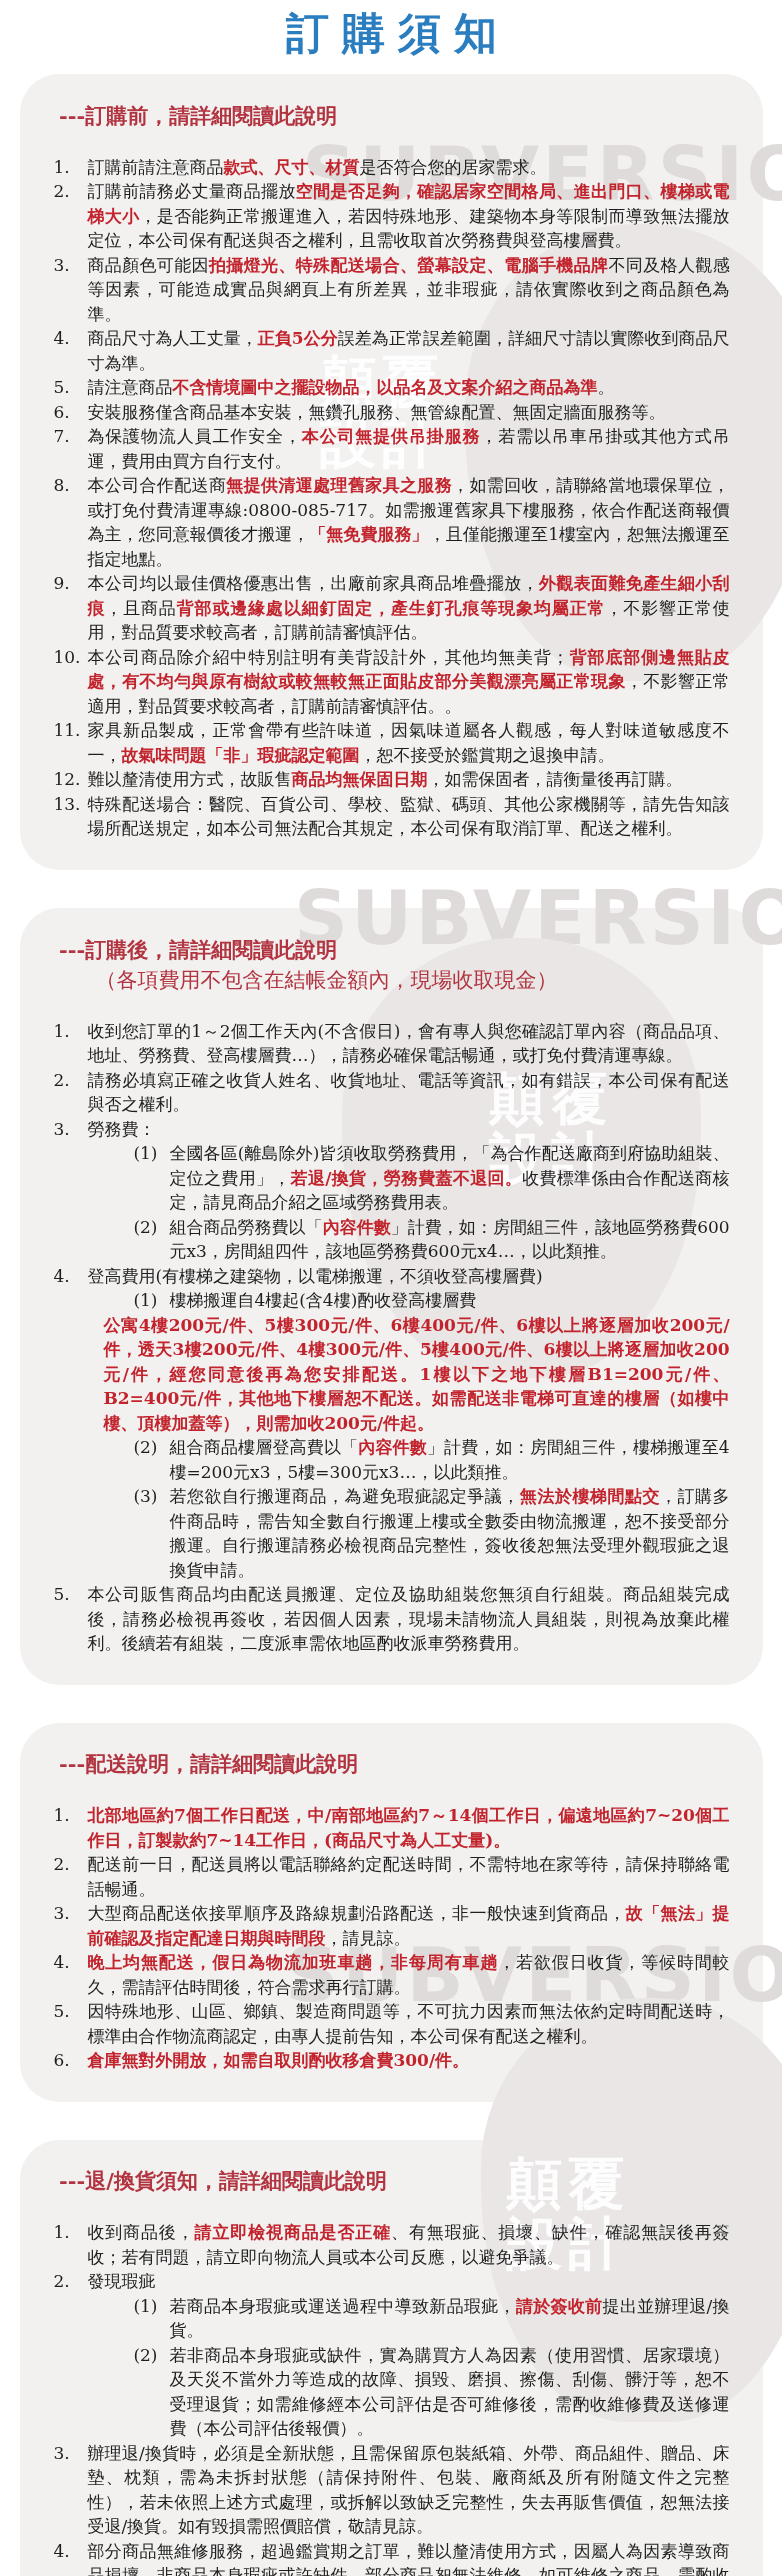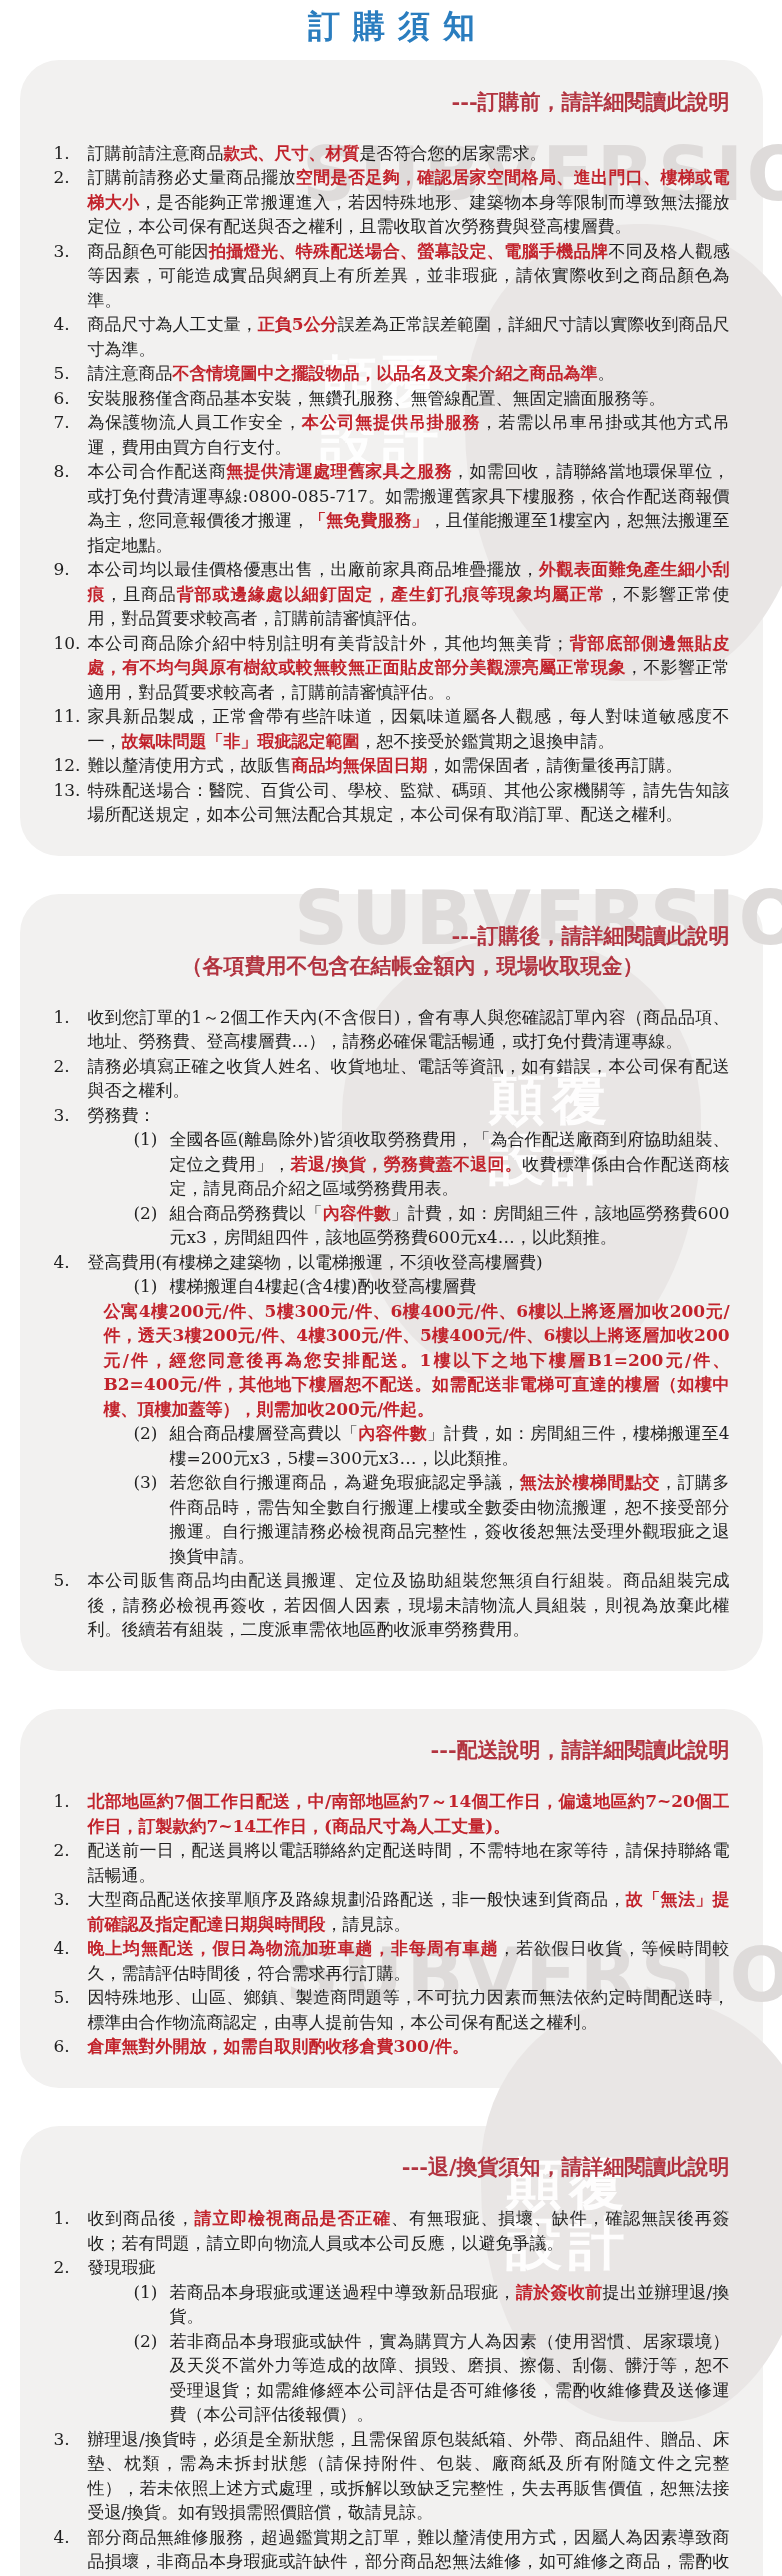--- a/index.html
+++ b/index.html
@@ -19,28 +19,28 @@
 
   
   .wm-layer{position:absolute;inset:0;z-index:1;pointer-events:none;}
   .wm-shield{position:absolute;background:var(--wm-blob);border-radius:48% 48% 44% 44% / 40% 40% 56% 56%;}
   .wm-en{position:absolute;font-family:"DejaVu Sans","Liberation Sans",sans-serif;font-weight:bold;
          font-size:75px;letter-spacing:3.3px;color:var(--wm-en);white-space:nowrap;}
   .wm-zh{position:absolute;font-weight:bold;font-size:56px;line-height:1.08;color:var(--wm-zh);
          letter-spacing:6.5px;white-space:pre-line;}
 
   .title{position:relative;z-index:2;margin:4.9px 0 11.4px;text-align:center;
-         font-size:32px;font-weight:bold;color:var(--title-blue);letter-spacing:13px;padding-left:13px;}
+         font-size:43px;font-weight:bold;color:var(--title-blue);letter-spacing:13px;padding-left:13px;}
 
   .card{position:relative;margin:0 20.4px 38px;background:var(--card-bg);border-radius:39px;
         padding:24.5px 33px 29px;}
   .card-inner{position:relative;z-index:2;}
 
-  .sec-header{margin:3.3px 0 0 5.7px;font-size:21px;font-weight:bold;color:var(--header-red);line-height:1.35;text-align:right;}
-  .sec-subheader{margin:1.6px 0 0 42px;font-size:21px;font-weight:bold;color:var(--header-red);line-height:1.35;text-align:center;}
+  .sec-header{margin:3.3px 0 0 5.7px;font-size:21px;font-weight:bold;color:var(--header-red);line-height:1.35;}
+  .sec-subheader{margin:1.6px 0 0 42px;font-size:21px;font-weight:normal;color:var(--header-red);line-height:1.35;}
   .item-list{margin-top:24.5px;}
 
   .item{display:flex;font-size:17px;line-height:24.5px;}
   .item .num{flex:0 0 auto;}
   .item .txt{flex:1 1 auto;text-align:justify;}
   .item.lvl0{margin-left:0;}
   .item.lvl0 .num{width:34px;}
   .item.lvl1{margin-left:80px;}
   .item.lvl1 .num{width:36px;}
   .item.lvl2{margin-left:50px;}

